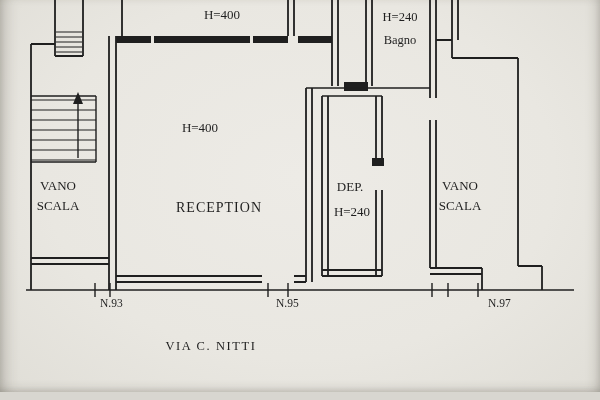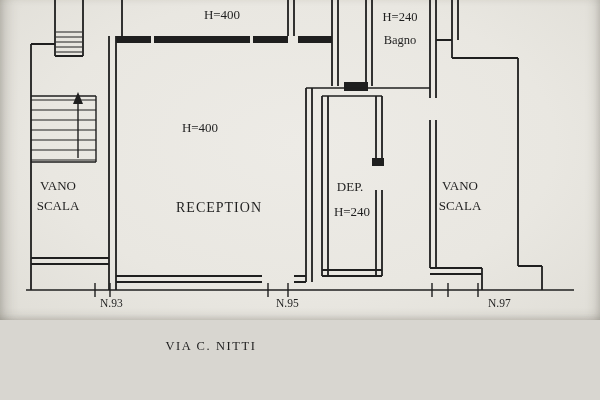--- a/index.html
+++ b/index.html
@@ -6,21 +6,21 @@
     --paper:#e9e7e1;
     --ink:#1f1f1f;
   }
   html,body{margin:0;padding:0;}
   body{
     width:600px;height:400px;overflow:hidden;
     font-family:"Liberation Serif", serif;
     background:#d8d6d0;
   }
   .sheet{
-    position:relative;width:600px;height:320px;
+    position:relative;width:600px;height:392px;
     background:radial-gradient(ellipse at 50% 45%, #edebe6 0%, var(--paper) 60%, #e0ded7 100%);
     box-shadow:inset 14px 0 18px -14px rgba(60,55,45,.45),
                inset -10px 0 14px -10px rgba(60,55,45,.35),
                inset 0 -8px 12px -8px rgba(60,55,45,.30);
   }
   svg{position:absolute;left:0;top:0;display:block;}
   .wall{stroke:var(--ink);stroke-width:1.8;fill:none;stroke-linecap:butt;}
   .thin{stroke:var(--ink);stroke-width:1;fill:none;}
   .mid{stroke:var(--ink);stroke-width:1.4;fill:none;}
   .solid{fill:var(--ink);stroke:none;}

